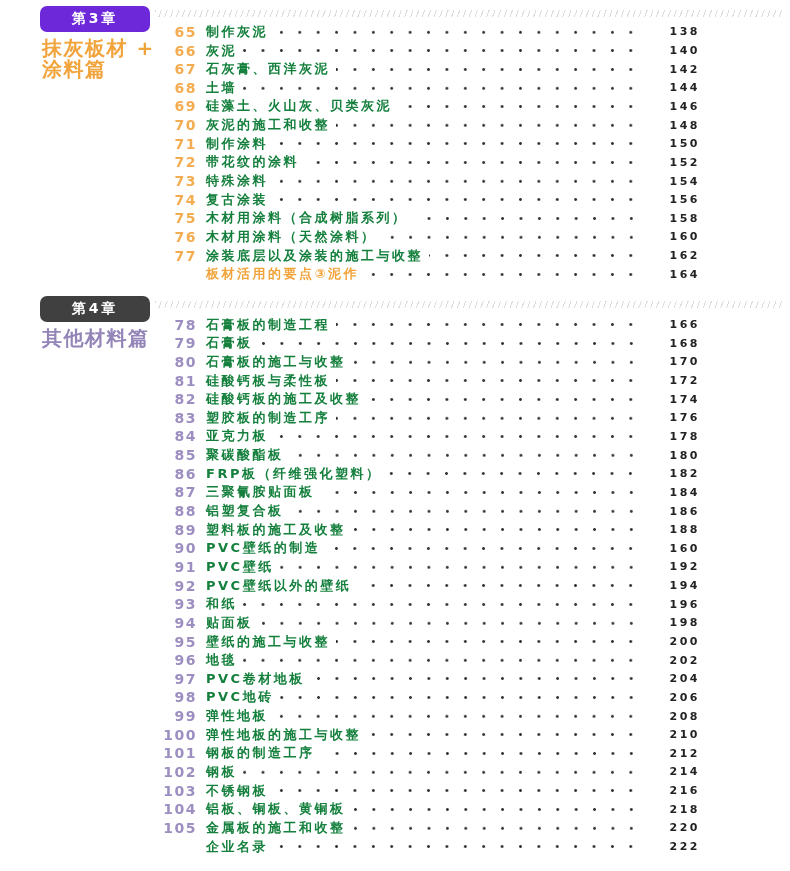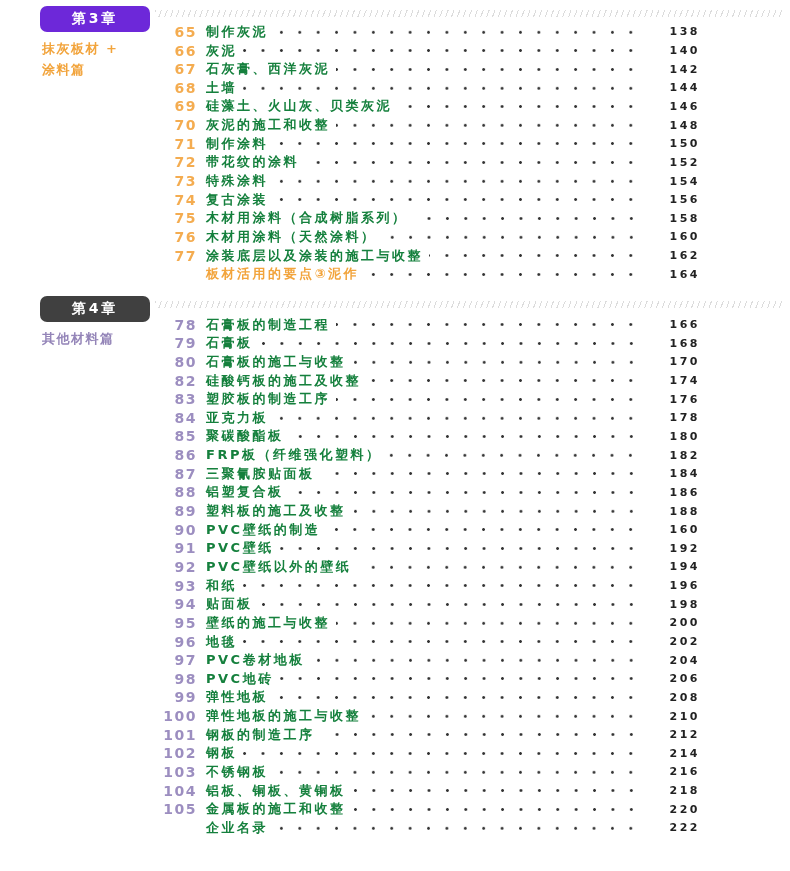--- a/index.html
+++ b/index.html
@@ -10,21 +10,21 @@
   
   .badge {
     position:absolute; left:40px; width:110px; height:26px; border-radius:7px;
     color:#ffffff; font-size:14px; font-weight:bold; letter-spacing:3px;
     display:flex; align-items:center; justify-content:center;
   }
   .badge-orange { background:#6d28d9; top:6px; }
   .badge-purple { background:#404040; top:296px; }
   
   .chapter-title {
-    position:absolute; left:42px; font-size:13px; font-weight:bold;
+    position:absolute; left:42px; font-size:20px; font-weight:bold;
     letter-spacing:1.5px; line-height:21px;
   }
   .chapter-title.orange { color:#F2A43C; top:38px; }
   .chapter-title.purple { color:#9485B8; top:328px; }
   
   .hatch {
     position:absolute; left:155px; width:627px; height:7px;
     background:repeating-linear-gradient(110deg,
       #DCDCDC 0px, #DCDCDC 1px, rgba(0,0,0,0) 1px, rgba(0,0,0,0) 5.5px);
   }
@@ -175,20 +175,26 @@
         <span class="leader"></span>
         <span class="page-num">168</span>
       </div>
       <div class="row">
         <span class="num">80</span>
         <span class="title">石膏板的施工与收整</span>
         <span class="leader"></span>
         <span class="page-num">170</span>
       </div>
       <div class="row">
+        <span class="num">81</span>
+        <span class="title">硅酸钙板与柔性板</span>
+        <span class="leader"></span>
+        <span class="page-num">172</span>
+      </div>
+      <div class="row">
         <span class="num">82</span>
         <span class="title">硅酸钙板的施工及收整</span>
         <span class="leader"></span>
         <span class="page-num">174</span>
       </div>
       <div class="row">
         <span class="num">83</span>
         <span class="title">塑胶板的制造工序</span>
         <span class="leader"></span>
         <span class="page-num">176</span>

